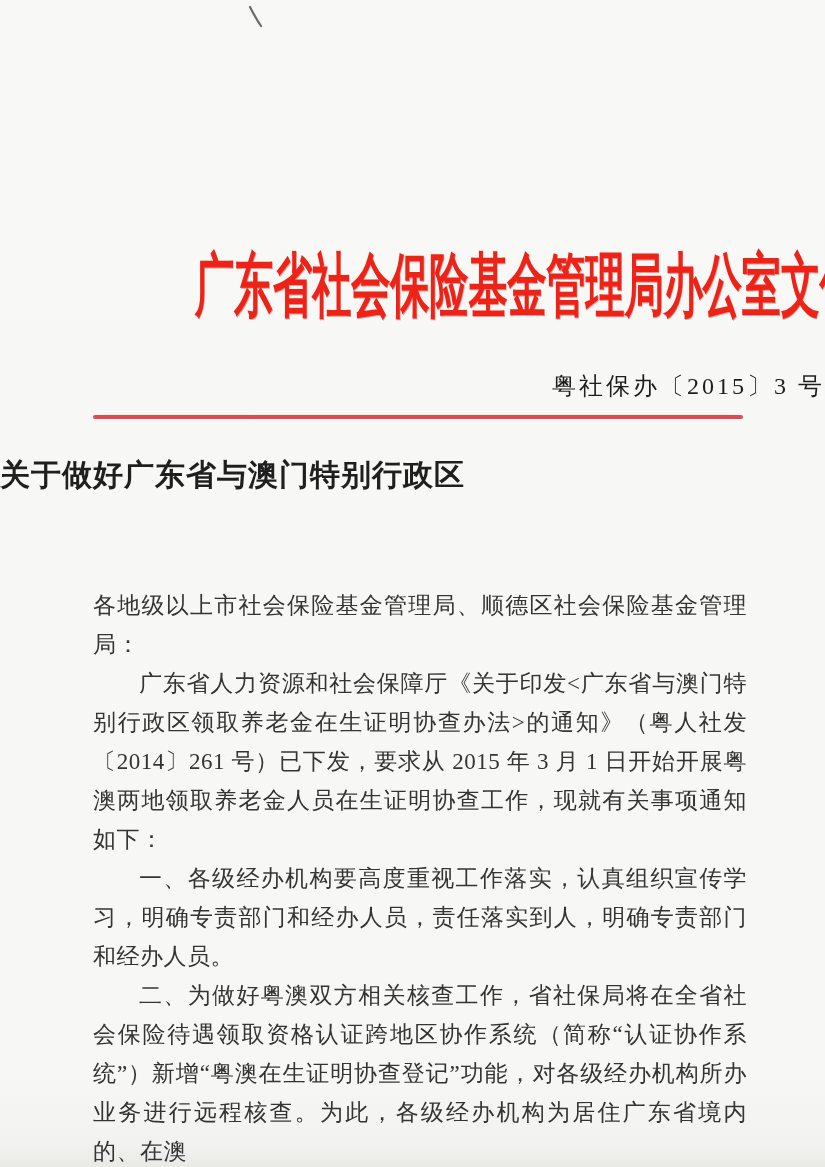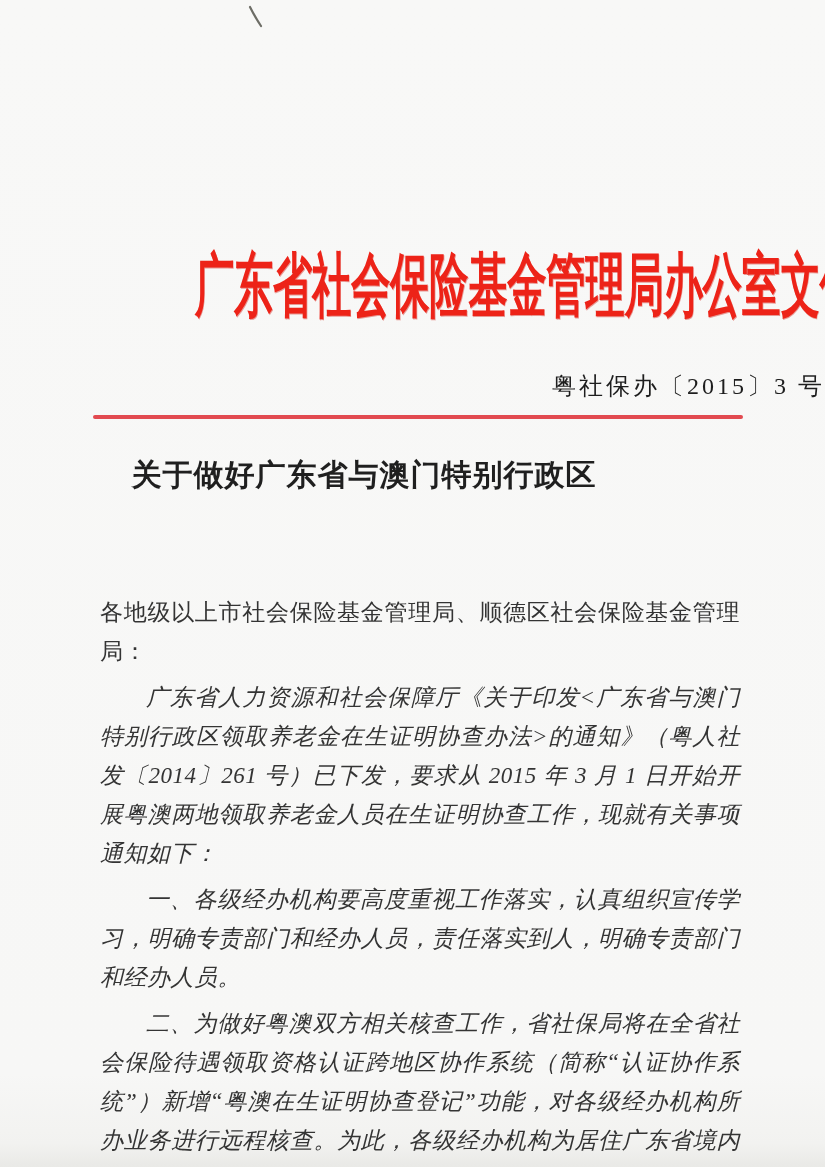--- a/index.html
+++ b/index.html
@@ -58,45 +58,43 @@
     width: 650px;
     height: 4px;
     background: #e24a50;
     border-radius: 2px;
   }
   .doc-title {
     position: absolute;
     top: 454px;
     left: 0;
     width: 728px;
-    text-align: center;
     font-weight: bold;
     font-size: 30px;
     line-height: 42px;
     color: #1f1f1f;
     letter-spacing: 1px;
   }
   .body-text {
     position: absolute;
     top: 586px;
     left: 93px;
     width: 654px;
     font-size: 23px;
     line-height: 39px;
     letter-spacing: 0.5px;
     color: #343434;
     text-align: justify;
     text-justify: inter-ideograph;
   }
   .body-text p {
-    margin: 7px;
+    margin: 0;
   }
   .body-text p.indent {
     text-indent: 2em;
-    font-style: italic;
   }
 </style>
 </head>
 <body>
 
 <div class="page">
 
   <span class="pen-mark">
     <svg width="26" height="28" viewBox="0 0 26 28" xmlns="http://www.w3.org/2000/svg">
       <path d="M6 3 C 9 9, 13 16, 17 22" stroke="#55554c" stroke-width="2.2" stroke-linecap="round" fill="none" opacity="0.85"></path>

